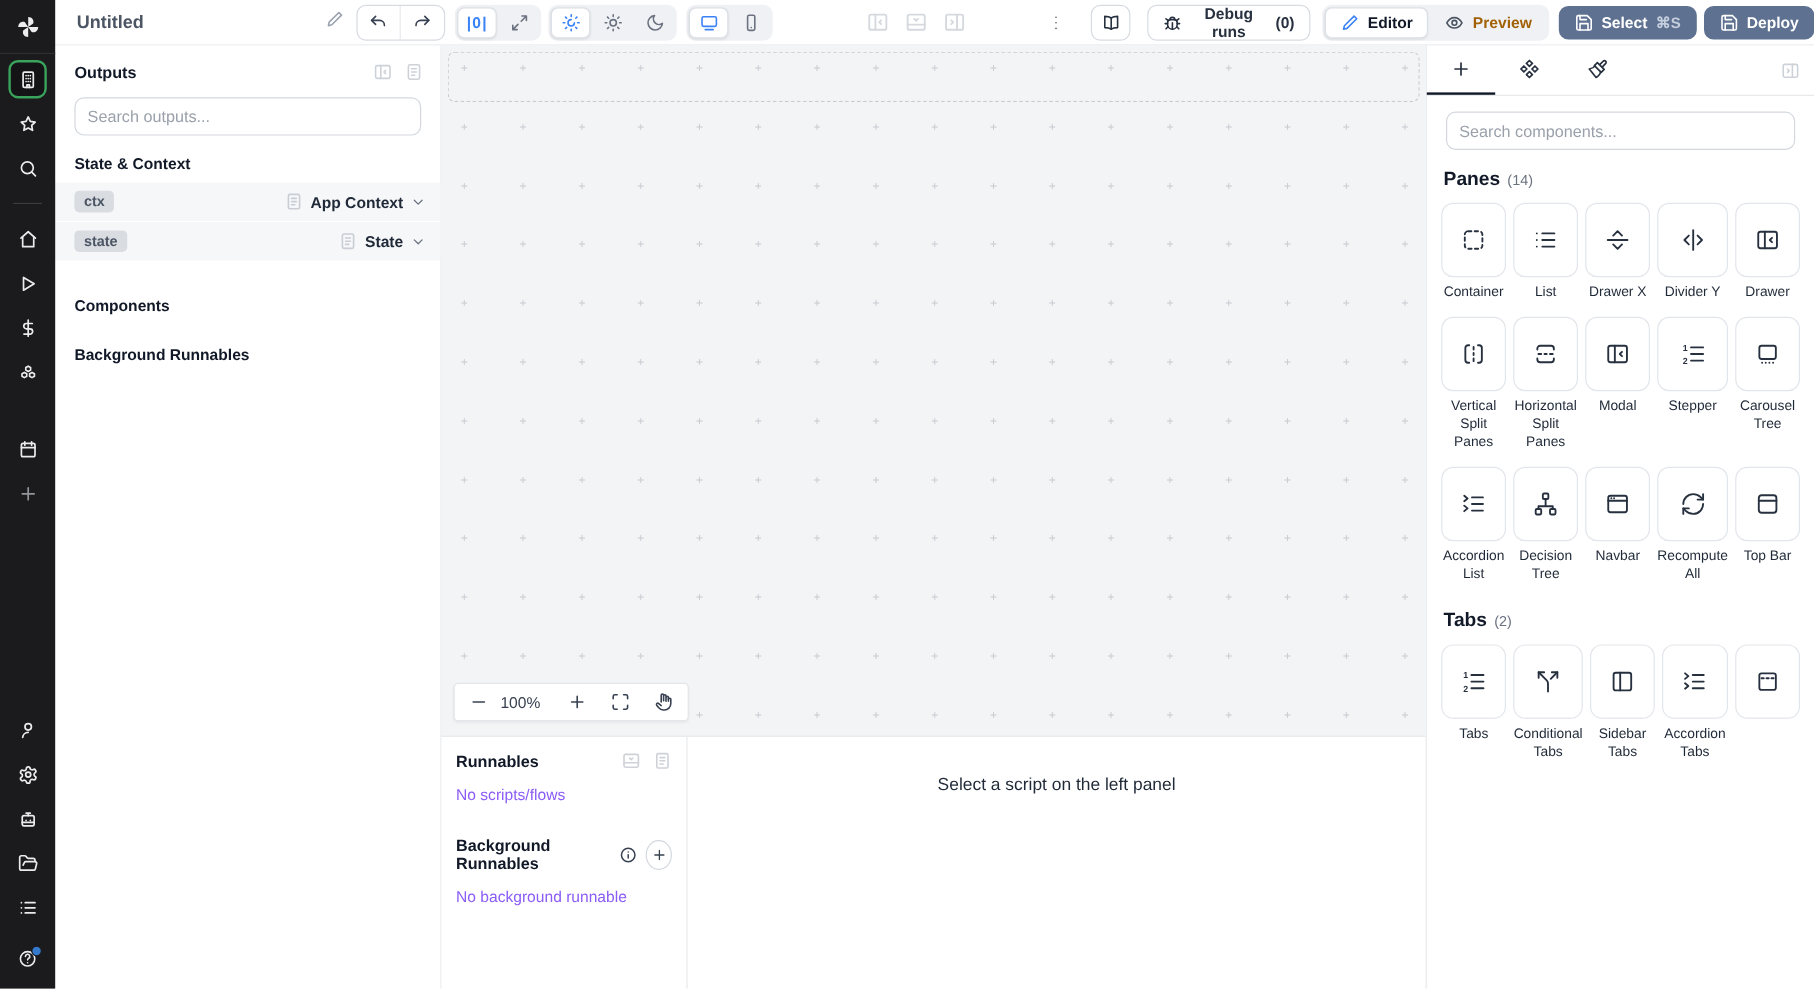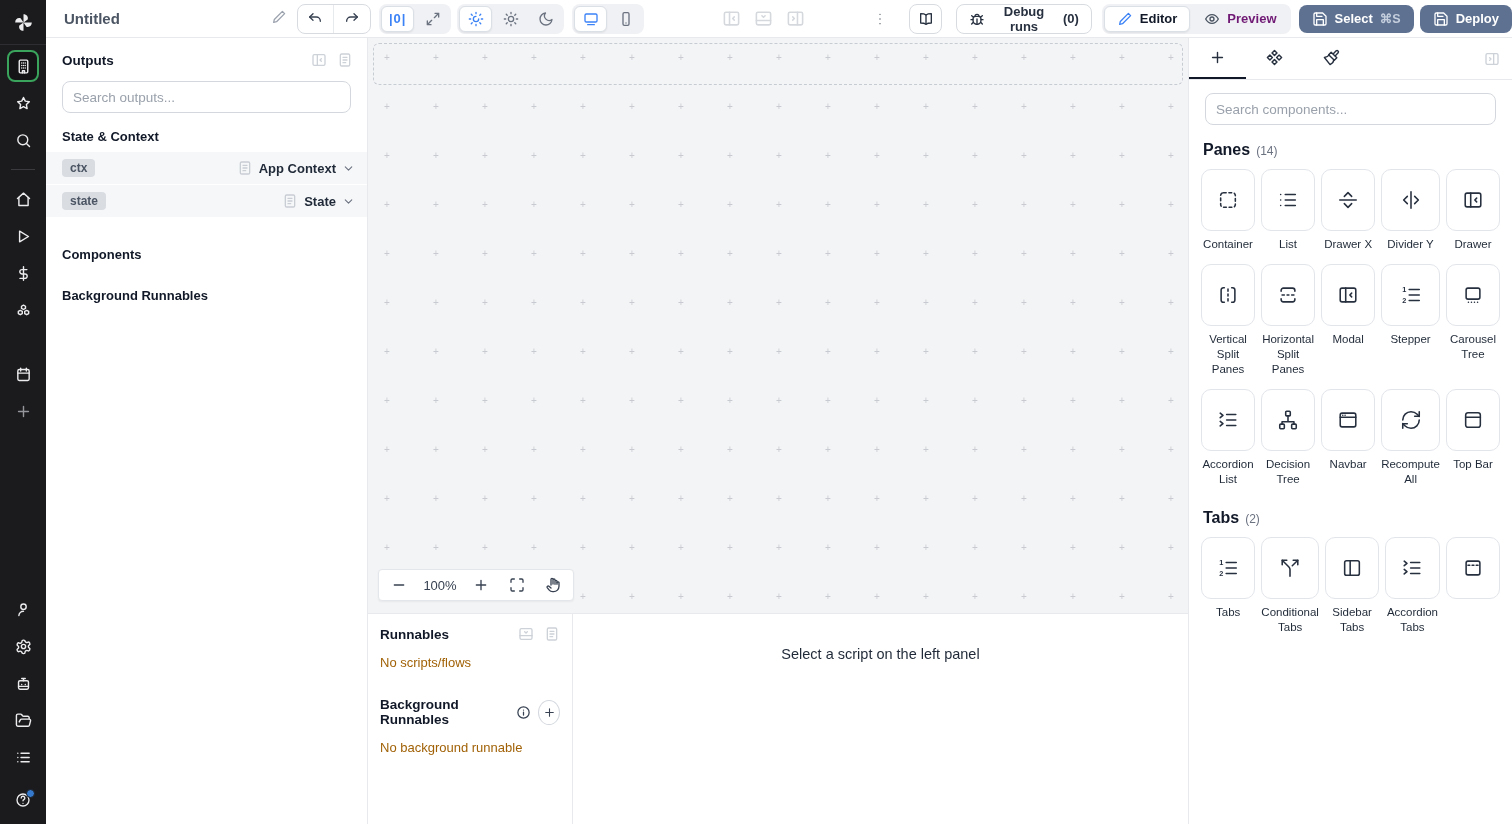--- a/index.html
+++ b/index.html
@@ -37,21 +37,21 @@
   .seg-item{height:26px;min-width:33px;padding:0 5px;border-radius:6px;display:flex;align-items:center;justify-content:center;color:#6b7280;gap:7px}
   .seg-item.active{background:#fff;border:1px solid #dbe0e6;color:#3b82f6;box-shadow:0 1px 2px rgba(0,0,0,.07)}
   .align-glyph{font-size:13px;font-weight:700;letter-spacing:1px}
   .seg.theme{margin-left:6px}
   .ghost{display:flex;gap:13px;margin-left:78px;color:#d5d9de}
   .ghost .ic svg{width:19px;height:19px}
   .kebab{margin-left:64px;color:#4b5563;width:24px;display:flex;justify-content:center}
   .book-btn{margin-left:18px;width:35px;height:30px;border:1px solid #d8dce1;border-radius:8px;display:flex;align-items:center;justify-content:center;color:#27303f}
   .debug-btn{margin-left:14px;height:30px;border:1px solid #d8dce1;border-radius:8px;display:flex;align-items:center;gap:7px;padding:0 12px;font-size:13px;font-weight:700;color:#27303f}
   .seg.views{margin-left:10px}
-  .seg.views .seg-item{font-size:13px;font-weight:700;color:#701a75;padding:0 12px}
+  .seg.views .seg-item{font-size:13px;font-weight:700;color:#a16207;padding:0 12px}
   .seg.views .seg-item .ic{color:#4b5563}
   .seg.views .seg-item.active{color:#111827}
   .seg.views .seg-item.active .ic{color:#3b82f6}
   .cta{margin-left:8px;height:28px;background:#5e7191;border-radius:8px;color:#fff;display:flex;align-items:center;gap:7px;padding:0 13px;font-size:13px;font-weight:700}
   .cta .shortcut{color:#c4cedd;font-weight:600;font-size:12.5px}
   .cta.deploy{margin-left:6px}
 
   
   .body{flex:1;display:flex;min-height:0}
 
@@ -74,27 +74,27 @@
   .sec-label.mt-md{margin-top:26px}
 
   
   .center{flex:1;display:flex;flex-direction:column;min-width:0}
   .canvas{height:576px;background:#f3f4f6;position:relative;overflow:hidden;border-bottom:1px solid #e7e9ec;flex-shrink:0}
   .drop-strip{position:absolute;left:5px;right:5px;top:5px;height:42px;border:1.5px dashed #c7ccd3;border-radius:6px}
   .plusgrid{position:absolute;inset:0;color:#c7cbd1;font-size:10px;pointer-events:none}
   .plusgrid span{position:absolute}
   .zoombar{position:absolute;left:10px;bottom:12px;height:32px;background:#fff;border:1px solid #e3e6ea;border-radius:4px;display:flex;align-items:center;padding:0 2px;box-shadow:0 1px 2px rgba(0,0,0,.05)}
   .zb-btn{width:36px;height:100%;display:flex;align-items:center;justify-content:center;color:#374151}
-  .zb-level{width:46px;text-align:center;font-size:13px;color:#374151}
+  .zb-level{width:46px;text-align:left;font-size:13px;color:#374151}
 
   
   .bottom{flex:1;display:flex;background:#fff;min-height:0}
   .runnables{width:205px;border-right:1px solid #e7e9ec;padding:12px 12px 0 12px;flex-shrink:0}
   .run-header{display:flex;align-items:center}
-  .muted{font-size:13px;color:#a16207;margin-top:13px}
+  .muted{font-size:13px;color:#8b5cf6;margin-top:13px}
   .bg-header{display:flex;align-items:center;gap:7px;margin-top:27px}
   .info-ic{color:#374151}
   .info-ic svg{width:15px;height:15px}
   .plus-btn{width:25px;height:25px;border:1px solid #d4d8de;border-radius:50%;display:flex;align-items:center;justify-content:center;color:#374151}
   .plus-btn svg{width:13px;height:13px}
   .script-hint{flex:1;display:flex;justify-content:center;align-items:flex-start;padding-top:32px;font-size:14.5px;color:#1f2937}
 
   
   .rightpanel{width:324px;border-left:1px solid #e7e9ec;flex-shrink:0;display:flex;flex-direction:column;background:#fff}
   .rp-tabs{height:42px;border-bottom:1px solid #e7e9ec;display:flex;align-items:center;flex-shrink:0}

